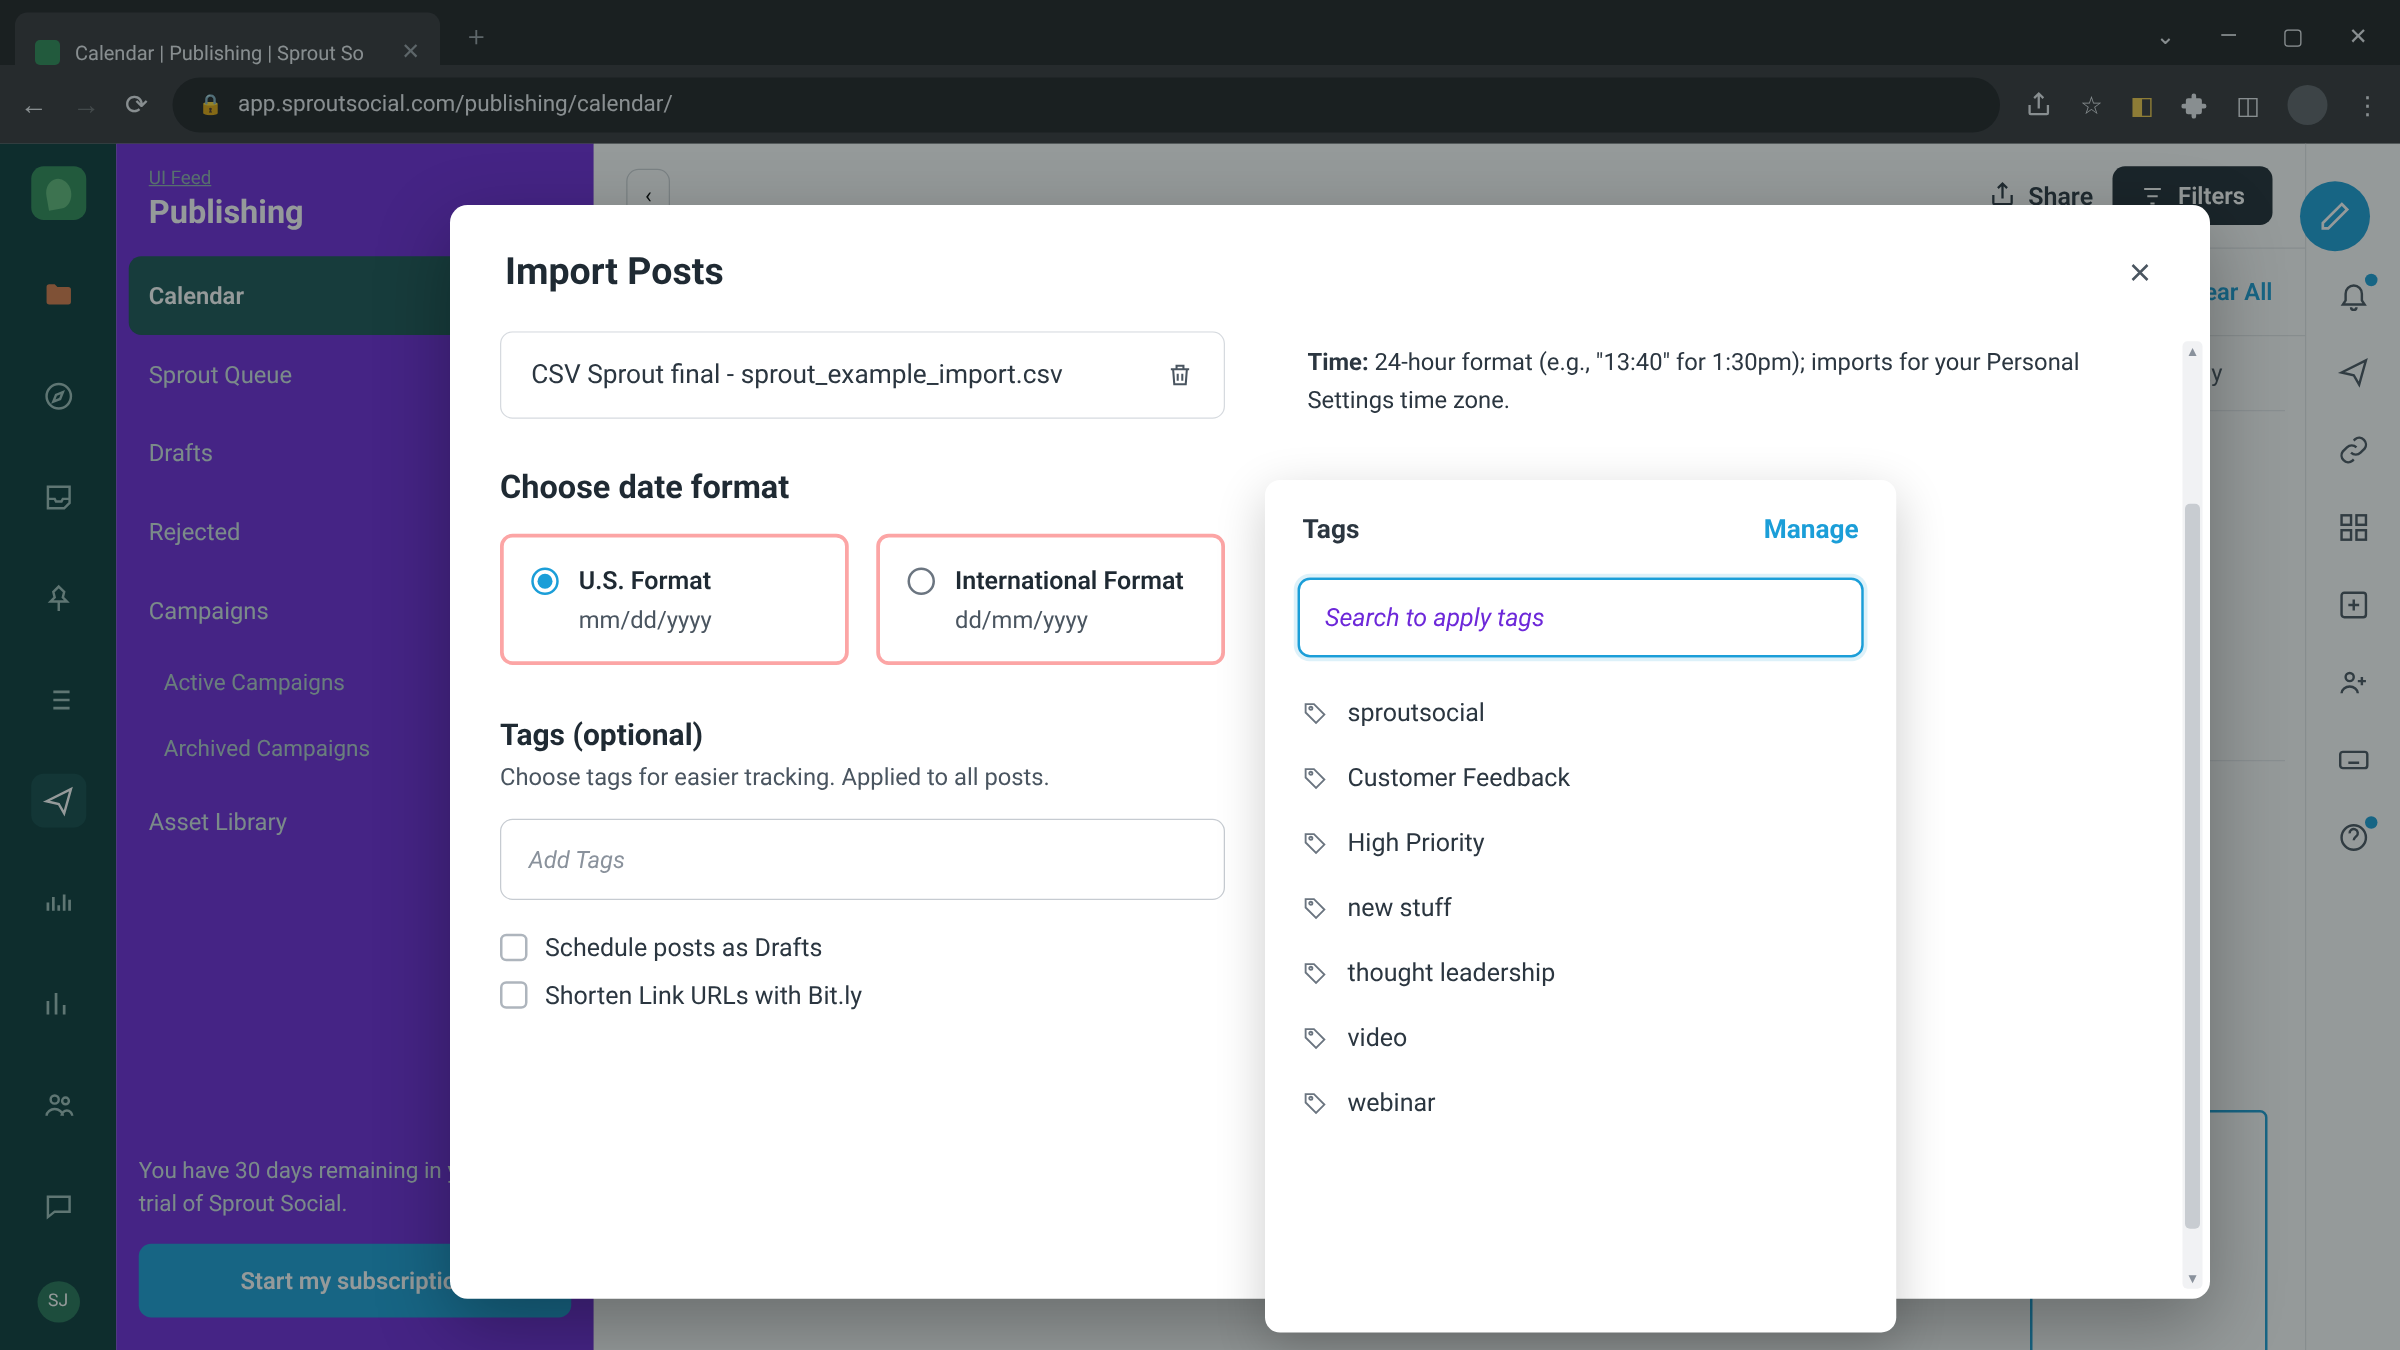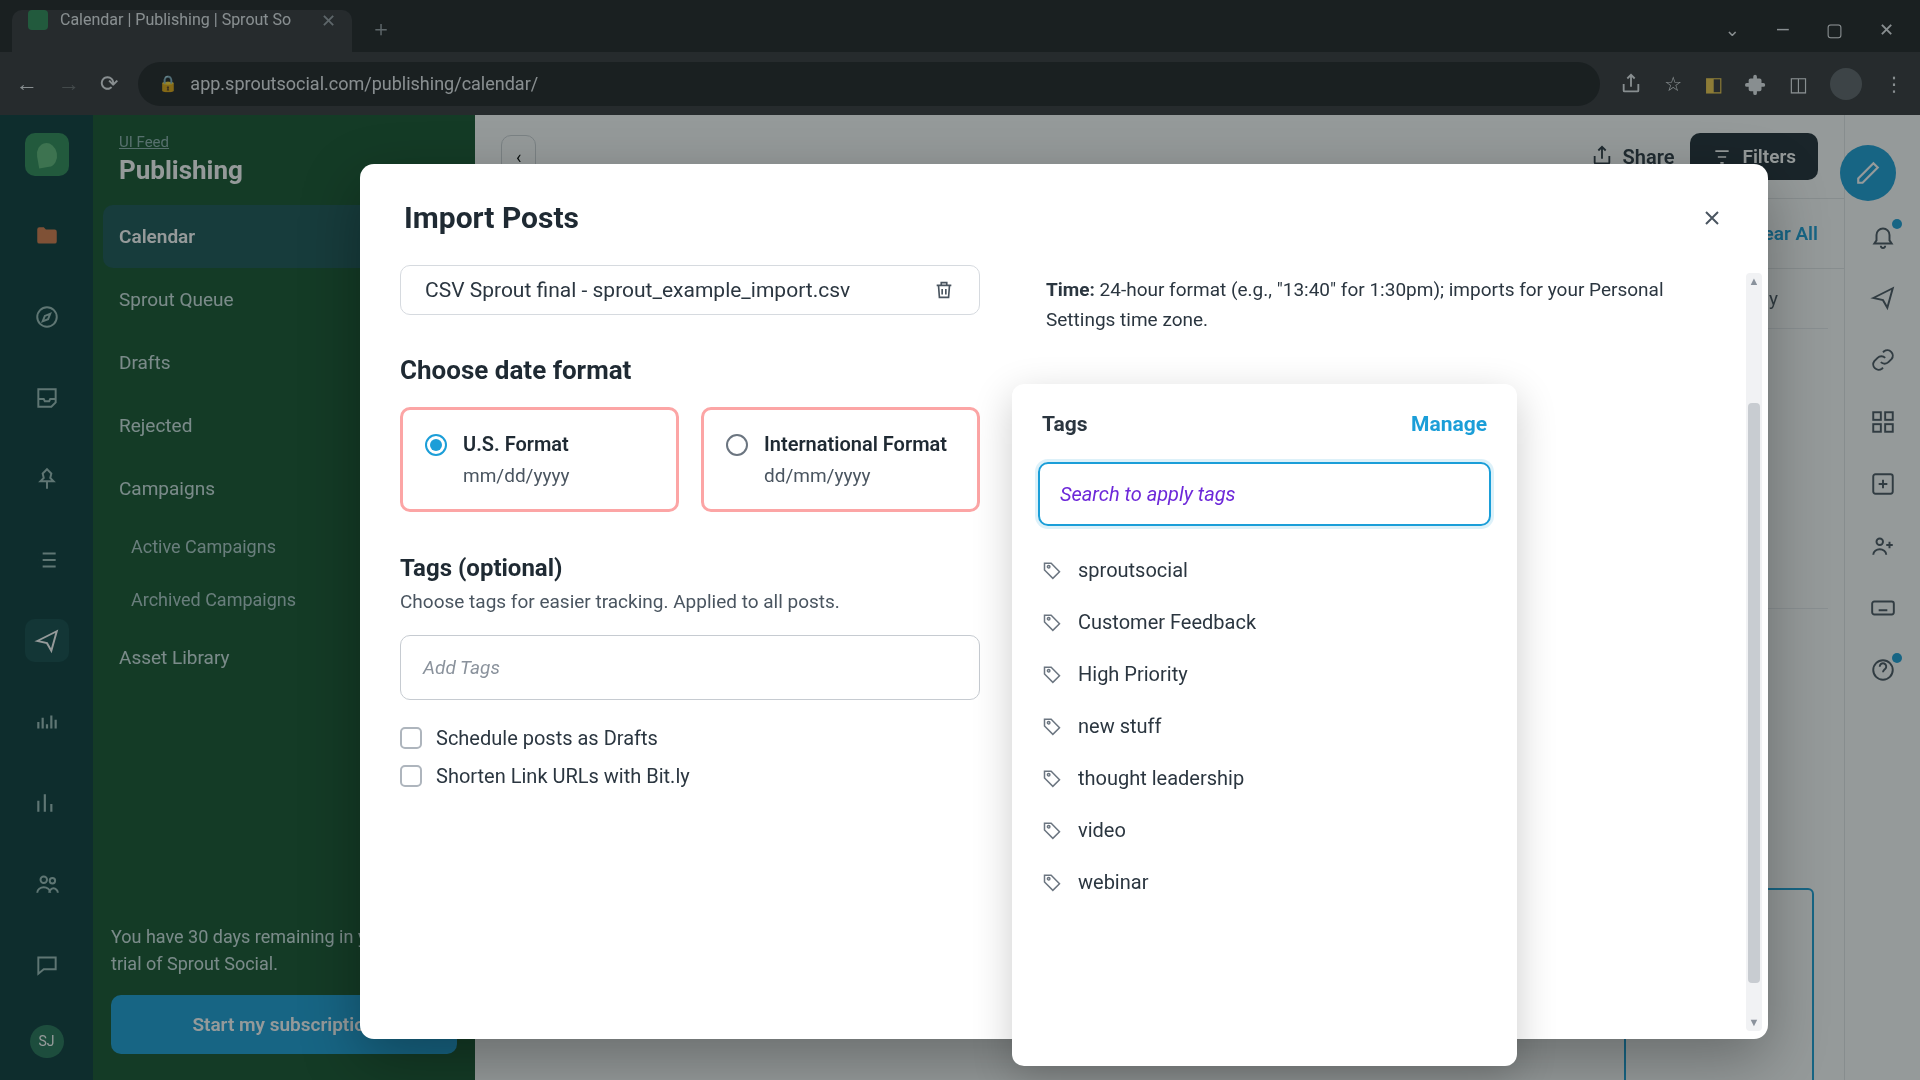--- a/index.html
+++ b/index.html
@@ -1,21 +1,21 @@
 <!DOCTYPE html>
 <html><head>
 <meta charset="utf-8">
 <style>
 * { margin: 0; padding: 0; box-sizing: border-box; font-family: -apple-system, BlinkMacSystemFont, "Segoe UI", Roboto, sans-serif; }
 body { width: 1920px; height: 1080px; overflow: hidden; background: #202124; position: relative; transform-origin: top left; }
 
 
 .browser-chrome { position: absolute; top: 0; left: 0; right: 0; height: 115px; background: #202124; }
 .titlebar { height: 52px; display: flex; align-items: flex-end; }
-.tab { height: 42px; background: #35363a; border-radius: 10px 10px 0 0; display: flex; align-items: flex-start; padding: 0 16px; margin-left: 12px; min-width: 340px; position: relative; }
+.tab { height: 42px; background: #35363a; border-radius: 10px 10px 0 0; display: flex; align-items: flex-end; padding: 0 16px; margin-left: 12px; min-width: 340px; position: relative; }
 .tab-favicon { width: 20px; height: 20px; background: #2e8b57; border-radius: 4px; margin-right: 12px; flex-shrink: 0; }
 .tab-title { color: #e8eaed; font-size: 16px; white-space: nowrap; overflow: hidden; text-overflow: ellipsis; flex: 1; }
 .tab-close { color: #9aa0a6; font-size: 18px; margin-left: 12px; cursor: pointer; }
 .new-tab { color: #9aa0a6; font-size: 22px; margin-left: 18px; margin-bottom: 8px; cursor: pointer; }
 .window-controls { margin-left: auto; display: flex; gap: 36px; padding-right: 26px; margin-bottom: 12px; }
 .wc-btn { color: #e8eaed; font-size: 18px; cursor: pointer; }
 
 .toolbar { height: 63px; background: #35363a; display: flex; align-items: center; padding: 0 16px; gap: 20px; }
 .nav-btn { color: #e8eaed; font-size: 22px; cursor: pointer; }
 .nav-btn.disabled { color: #6b6d70; }
@@ -30,21 +30,21 @@
 .app { position: absolute; top: 115px; left: 0; right: 0; bottom: 0; background: #f5f6f7; display: flex; }
 
 .rail { width: 93px; background: #0a3a3a; display: flex; flex-direction: column; align-items: center; padding-top: 18px; gap: 38px; }
 .rail-logo { width: 44px; height: 44px; background: #2e8b57; border-radius: 10px; position: relative; }
 .rail-logo::before { content: ""; position: absolute; top: 10px; left: 12px; width: 20px; height: 24px; background: #5fb878; border-radius: 50% 50% 50% 0; transform: rotate(-10deg); }
 .rail-item { width: 44px; height: 44px; display: flex; align-items: center; justify-content: center; color: #9dbdb9; border-radius: 10px; }
 .rail-item.active { background: #134a4a; color: #fff; }
 .rail-item svg, .rail-item .ic { width: 26px; height: 26px; }
 .rail-badge { width: 34px; height: 34px; background: #267356; border-radius: 50%; color: #fff; display: flex; align-items: center; justify-content: center; font-size: 14px; margin-top: auto; margin-bottom: 22px; }
 
-.sidebar { width: 382px; background: #14532d; color: #cfe3e1; display: flex; flex-direction: column; }
+.sidebar { width: 382px; background: #6d28d9; color: #cfe3e1; display: flex; flex-direction: column; }
 .sb-head { padding: 18px 26px 20px; }
 .sb-uifeed { font-size: 15px; color: #8fb3af; text-decoration: underline; }
 .sb-title { font-size: 26px; font-weight: 700; color: #fff; margin-top: 4px; }
 .sb-nav { display: flex; flex-direction: column; }
 .sb-item { padding: 20px 26px; font-size: 19px; color: #cfe3e1; cursor: pointer; }
 .sb-item.active { background: #1a5454; color: #fff; font-weight: 600; border-radius: 10px; margin: 0 10px; padding: 20px 16px; }
 .sb-sub { padding: 16px 26px 16px 38px; font-size: 18px; color: #b0ccc9; cursor: pointer; }
 .sb-trial { margin-top: auto; padding: 20px 18px 26px; font-size: 18px; line-height: 1.5; }
 .sb-cta { margin-top: 18px; background: #1b9ed8; color: #fff; border: none; border-radius: 10px; padding: 18px 24px; font-size: 19px; font-weight: 600; cursor: pointer; width: 100%; }
 
@@ -75,21 +75,21 @@
 .overlay { position: absolute; inset: 0; background: rgba(20, 30, 30, 0.45); }
 .modal { position: absolute; top: 164px; left: 360px; width: 1408px; height: 875px; background: #fff; border-radius: 14px; box-shadow: 0 20px 60px rgba(0,0,0,0.3); display: flex; flex-direction: column; }
 .modal-head { display: flex; align-items: center; padding: 36px 44px 30px; }
 .modal-title { font-size: 30px; font-weight: 700; color: #1f2a33; }
 .modal-close { margin-left: auto; color: #4a5560; cursor: pointer; font-size: 24px; }
 
 .modal-body { display: flex; flex: 1; overflow: hidden; }
 .mcol-left { width: 660px; padding: 0 40px 30px; }
 .mcol-right { flex: 1; padding: 0 28px 30px 12px; position: relative; }
 
-.file-box { border: 1px solid #d6dadf; border-radius: 10px; padding: 12px 24px; display: flex; align-items: center; font-size: 21px; color: #2b3640; }
+.file-box { border: 1px solid #d6dadf; border-radius: 10px; padding: 22px 24px; display: flex; align-items: center; font-size: 21px; color: #2b3640; }
 .file-del { margin-left: auto; color: #4a5560; cursor: pointer; }
 
 .sect-h { font-size: 26px; font-weight: 700; color: #1f2a33; margin-top: 40px; margin-bottom: 22px; }
 
 .fmt-row { display: flex; gap: 22px; }
 .fmt-card { flex: 1; border: 3px solid #fca5a5; border-radius: 10px; padding: 22px 22px; display: flex; gap: 16px; cursor: pointer; }
 .radio { width: 22px; height: 22px; border: 2px solid #6b7580; border-radius: 50%; flex-shrink: 0; margin-top: 2px; position: relative; }
 .radio.checked { border-color: #1b9ed8; }
 .radio.checked::before { content: ""; position: absolute; inset: 3px; background: #1b9ed8; border-radius: 50%; }
 .fmt-name { font-size: 20px; font-weight: 600; color: #1f2a33; }

